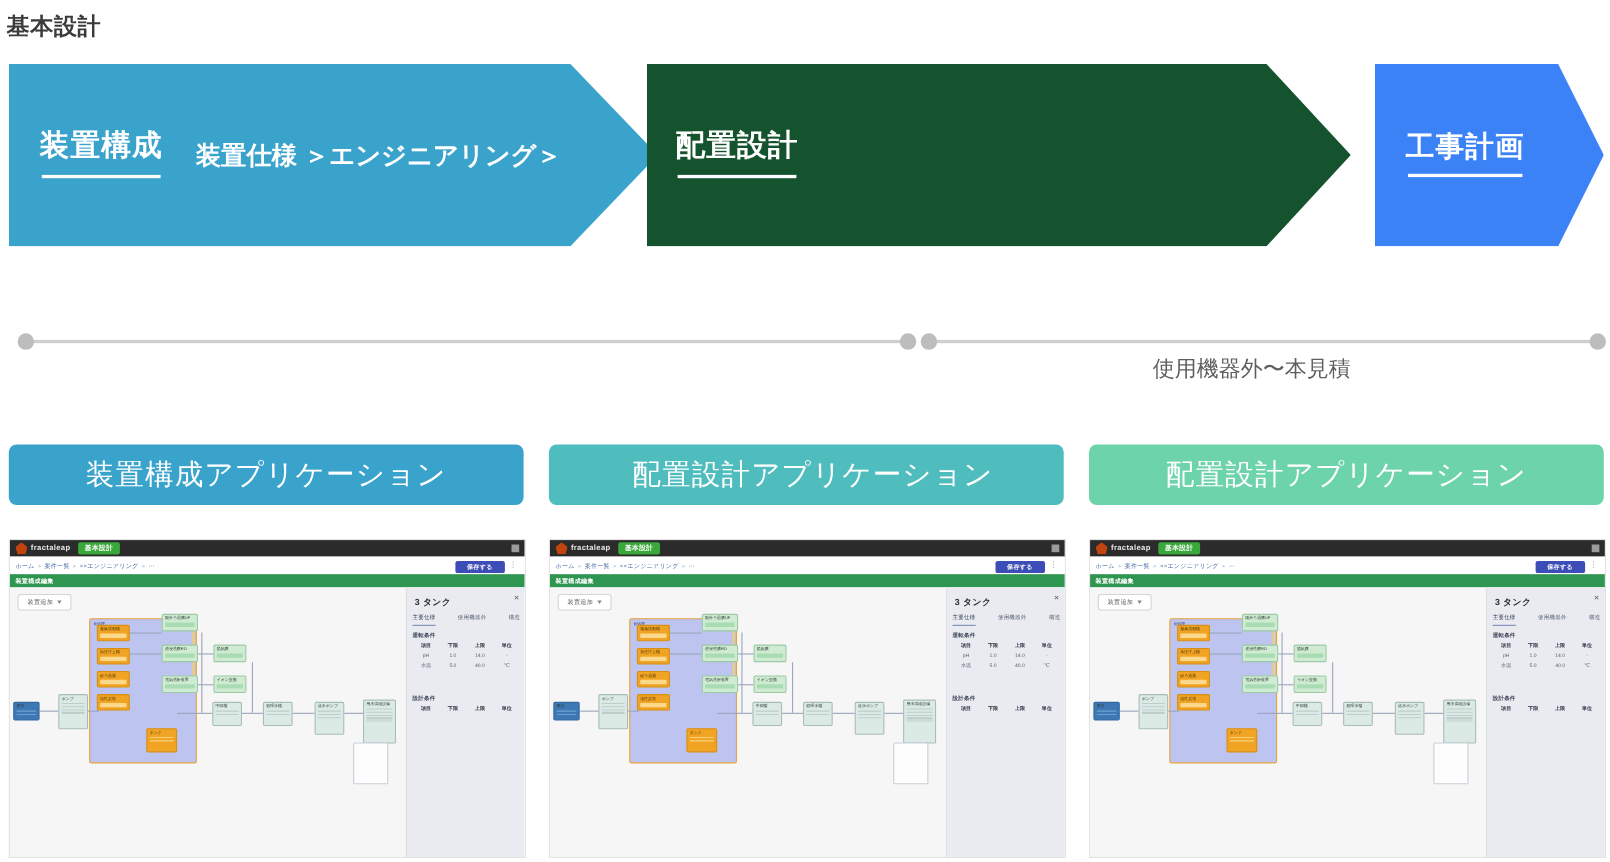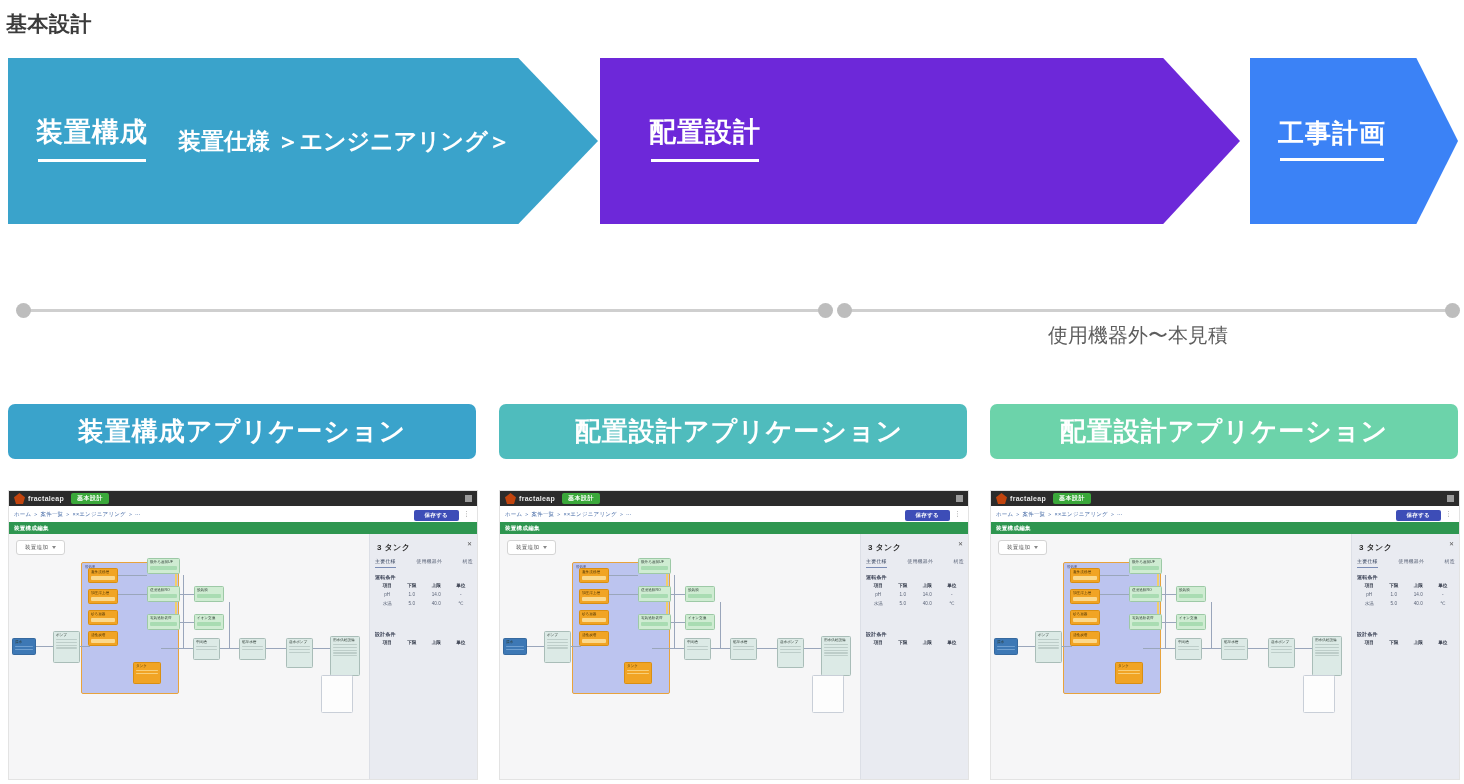--- a/index.html
+++ b/index.html
@@ -21,22 +21,22 @@
 
   
   .flow{position:absolute;left:8px;top:58px;width:1450px;height:230px;}
   .chev{
     position:absolute;top:0;height:166px;
     display:flex;align-items:center;
     box-sizing:border-box;
   }
   .chev.c0{left:0;width:590px;background:#3aa3cb;
     clip-path:polygon(0 0, 86.5% 0, 100% 50%, 86.5% 100%, 0 100%);}
-  .chev.c1{left:592px;width:640px;background:#6d28d9;
-    clip-path:polygon(0 0, 88% 0, 100% 50%, 88% 100%, 0 100%);padding-left:23px;}
+  .chev.c1{left:580px;width:640px;background:#14532d;
+    clip-path:polygon(0 0, 88% 0, 100% 50%, 88% 100%, 0 100%);}
   .chev.c2{left:1242px;width:208px;background:#3b82f6;
     clip-path:polygon(0 0, 80% 0, 100% 50%, 80% 100%, 0 100%);}
 
   .chev-main{
     color:#fff;font-weight:bold;font-size:27px;
     letter-spacing:1px;line-height:1.1;
     padding-bottom:16px;position:relative;white-space:nowrap;
   }
   .chev-main::after{
     content:"";position:absolute;left:2px;right:2px;bottom:2px;
@@ -75,21 +75,21 @@
   
   .cards{position:absolute;left:8px;top:404px;width:1450px;height:376px;}
   .card{position:absolute;top:0;width:468px;}
   .card.k0{left:0;}
   .card.k1{left:491px;}
   .card.k2{left:982px;}
 
   .card-head{
     height:55px;border-radius:7px;
     display:flex;align-items:center;justify-content:center;
-    color:#fff;font-weight:bold;font-size:26px;letter-spacing:1px;
+    color:#fff;font-weight:normal;font-size:26px;letter-spacing:1px;
     white-space:nowrap;
   }
   .card.k0 .card-head{background:#3aa3cb;}
   .card.k1 .card-head{background:#4fbcbd;padding-left:12px;}
   .card.k2 .card-head{background:#6cd3aa;}
 
   .shot{
     position:relative;margin-top:31px;
     width:468px;height:288px;
     background:#ffffff;border:1px solid #e3e3e3;

